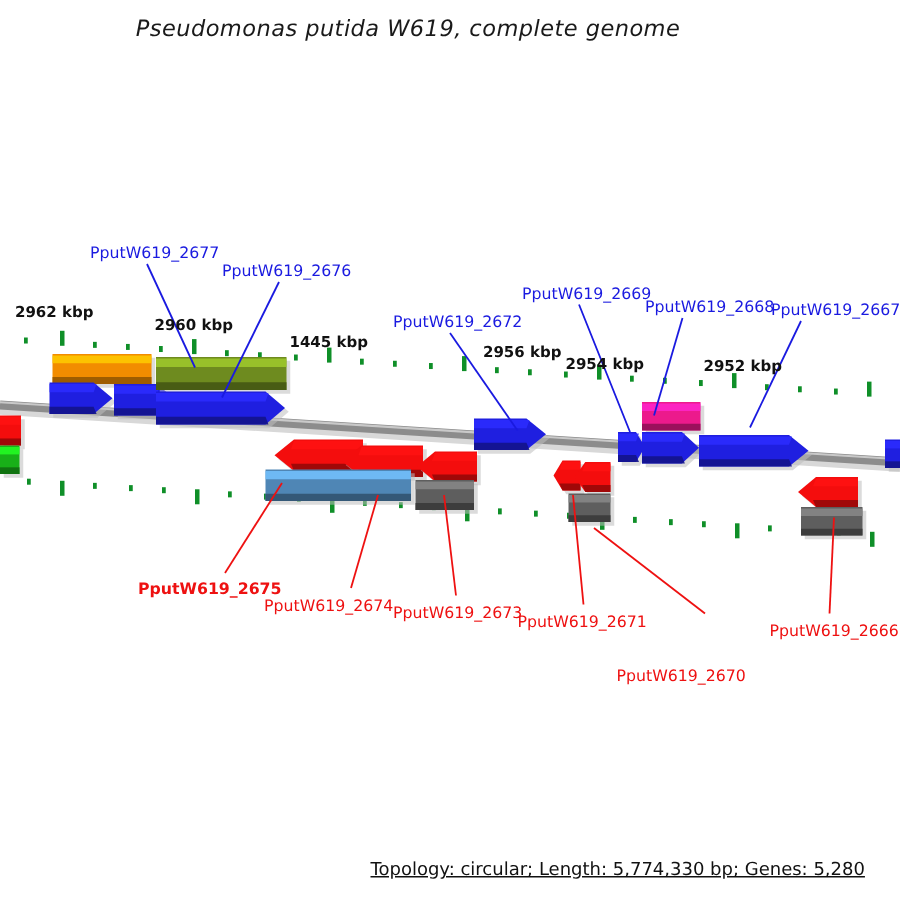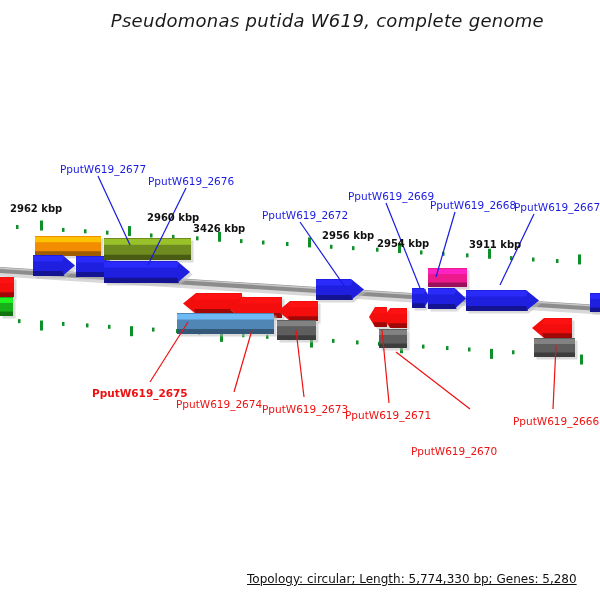--- a/index.html
+++ b/index.html
@@ -3,22 +3,22 @@
 <meta charset="utf-8">
 <style>
   html,body{margin:0;padding:0;}
   body{
     width:600px;height:600px;background:#ffffff;
     font-family:"DejaVu Sans","Liberation Sans",sans-serif;
     overflow:hidden;position:relative;
   }
   #stage{position:absolute;left:0;top:0;width:600px;height:600px;}
   #title{
-    position:absolute;left:0;top:10px;width:544px;text-align:right;
-    font-style:italic;font-size:18px;color:#1a1a1a;letter-spacing:.3px;
+    position:absolute;left:0;top:10px;width:544px;text-align:center;
+    font-style:italic;font-size:15px;color:#1a1a1a;letter-spacing:.3px;
   }
   #footer-left{
     position:absolute;left:18px;top:572px;font-size:11.5px;color:#111;
   }
   #footer-right{
     position:absolute;left:247px;top:572px;font-size:12px;color:#111;text-decoration:underline;
   }
   .map-svg{position:absolute;left:0;top:0;width:600px;height:600px;}
   .lbl{
     position:absolute;font-size:10.5px;white-space:nowrap;
@@ -257,21 +257,21 @@
       <div class="lbl blue" style="left: 348px; top: 190px;">PputW619_2669</div>
       <div class="lbl blue" style="left: 430px; top: 199px;">PputW619_2668</div>
       <div class="lbl blue" style="left: 514px; top: 201px;">PputW619_2667</div>
       <div class="lbl red" style="left: 92px; top: 387px; font-weight: bold;">PputW619_2675</div>
       <div class="lbl red" style="left: 176px; top: 398px;">PputW619_2674</div>
       <div class="lbl red" style="left: 262px; top: 403px;">PputW619_2673</div>
       <div class="lbl red" style="left: 345px; top: 409px;">PputW619_2671</div>
       <div class="lbl red" style="left: 411px; top: 415px; margin-top: 30px;">PputW619_2670</div>
       <div class="lbl red" style="left: 513px; top: 415px;">PputW619_2666</div>
       <div class="lbl kbp" style="left: 10px; top: 203px;">2962 kbp</div>
-      <div class="lbl kbp" style="left: 103px; top: 212px; margin-left: 44px;">2960 kbp</div>
-      <div class="lbl kbp" style="left: 193px; top: 223px;">3426 kbp</div>
+      <div class="lbl kbp" style="left: 103px; top: 212px;">2960 kbp</div>
+      <div class="lbl kbp" style="left: 193px; top: 223px;">1445 kbp</div>
       <div class="lbl kbp" style="left: 285px; top: 230px; margin-left: 37px;">2956 kbp</div>
       <div class="lbl kbp" style="left: 377px; top: 238px; text-align: right;">2954 kbp</div>
-      <div class="lbl kbp" style="left: 469px; top: 239px;">3911 kbp</div>
+      <div class="lbl kbp" style="left: 469px; top: 239px;">2952 kbp</div>
     </div>
 
   <div id="footer-right">Topology: circular; Length: 5,774,330 bp; Genes: 5,280</div>
 </div>
 
 </body></html>

